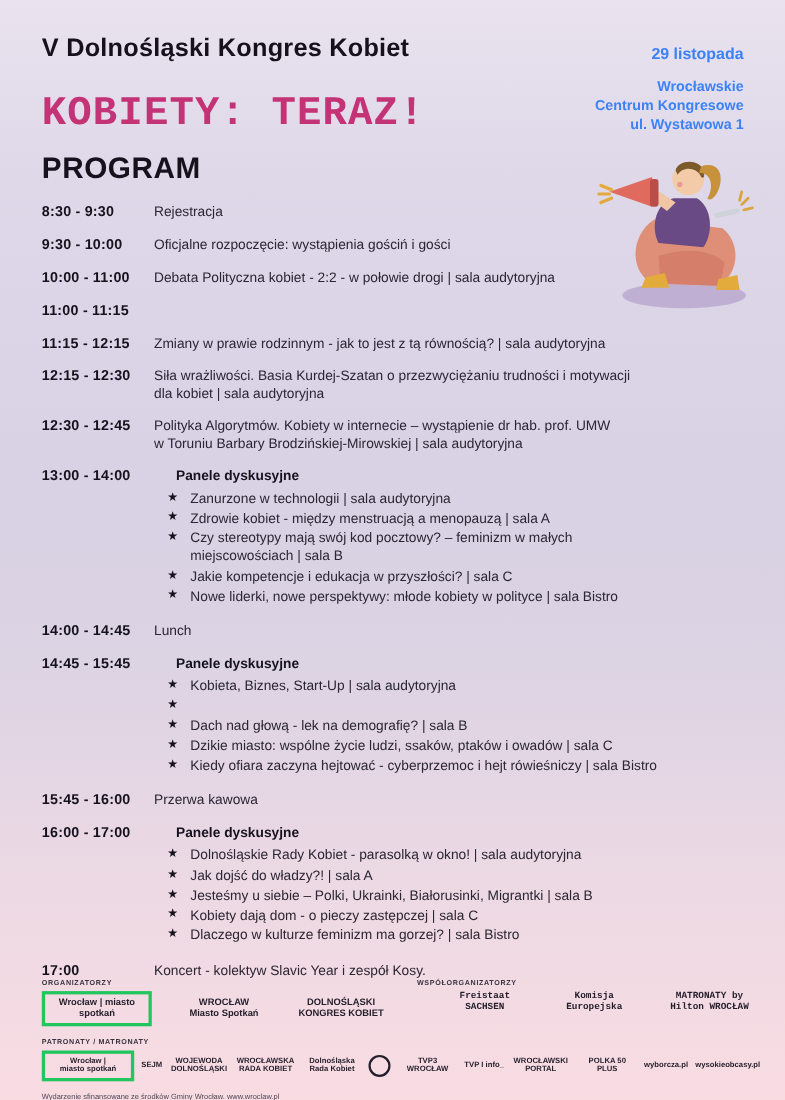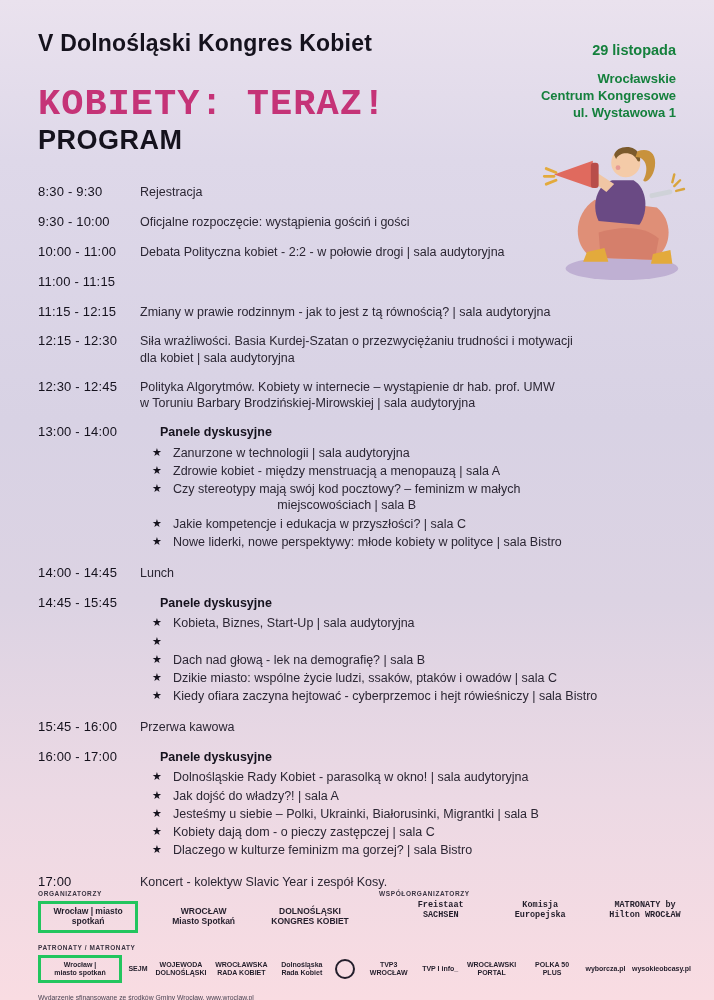--- a/index.html
+++ b/index.html
@@ -5,36 +5,36 @@
   html,body{margin:0;padding:0;}
   body{
     width:714px;height:1000px;position:relative;overflow:hidden;
     background:linear-gradient(180deg,#eae2ee 0%,#ded8e9 16%,#d8d2e4 42%,#dcd3e3 60%,#ecd9e4 80%,#f9dce2 100%);
     font-family:"Liberation Sans",sans-serif;color:#2b2633;
     -webkit-font-smoothing:antialiased;
   }
   .hdr{position:absolute;left:38px;top:30px;}
   .congress-title{font-size:23px;font-weight:800;color:#15121d;letter-spacing:.2px;}
   .main-title{font-family:Liberation Mono, monospace;font-size:37px;font-weight:800;color:#c53377;margin-top:26px;letter-spacing:1px;}
-  .program-label{font-size:27px;font-weight:800;color:#15121d;letter-spacing:.5px;}
-  .hdr-right{position:absolute;top:42px;right:38px;text-align:right;color:#15803d;font-weight:700;}
+  .program-label{font-size:27px;font-weight:800;color:#15121d;margin-top:13px;letter-spacing:.5px;}
+  .hdr-right{position:absolute;top:42px;right:38px;text-align:right;color:#3b82f6;font-weight:700;}
   .date{font-size:14.5px;margin-bottom:13px;}
   .venue{font-size:13px;line-height:1.3;margin-left:12px;}
   .illustration{position:absolute;top:124px;right:12px;width:166px;height:160px;}
 
   .schedule{position:absolute;left:38px;top:184px;width:648px;}
   .row{display:flex;margin-bottom:13px;}
-  .time{flex:none;width:102px;font-weight:400;font-size:13px;color:#15121d;letter-spacing:.2px;line-height:1.3;}
+  .time{flex:none;width:102px;font-weight:700;font-size:13px;color:#15121d;letter-spacing:.2px;line-height:1.3;}
   .desc{font-size:12.5px;line-height:1.3;max-width:505px;}
   .desc-text{white-space:pre-line;}
   .desc-text.bold{font-weight:700;color:#15121d;padding-left:20px;}
   .items{margin-top:4px;}
   .item{display:flex;margin-bottom:2px;}
   .star{flex:none;width:12px;margin:0 9px 0 12px;font-size:11px;line-height:1.45;color:#15121d;}
-  .item-text{white-space:pre-line;text-align:center;}
+  .item-text{white-space:pre-line;}
 
   .footer{position:absolute;left:38px;top:890px;width:648px;color:#2e2936;}
   .f-label{font-size:6.5px;font-weight:700;letter-spacing:.6px;color:#3a3442;margin-bottom:4px;}
   .f-row1{display:flex;justify-content:space-between;align-items:flex-start;}
   .logos{display:flex;align-items:center;}
   .logos-org .logo{margin-right:28px;}
   .logos-co .logo{margin-left:26px;font-family:Liberation Mono, monospace;}
   .logo{font-size:8.5px;font-weight:700;line-height:1.15;text-align:center;max-width:82px;color:#231e2b;}
   .logos-org .logo:first-child,.logos-pat .logo:first-child{border:3px solid #22c55e;padding:3px 12px;}
   .f-row2{margin-top:11px;}

